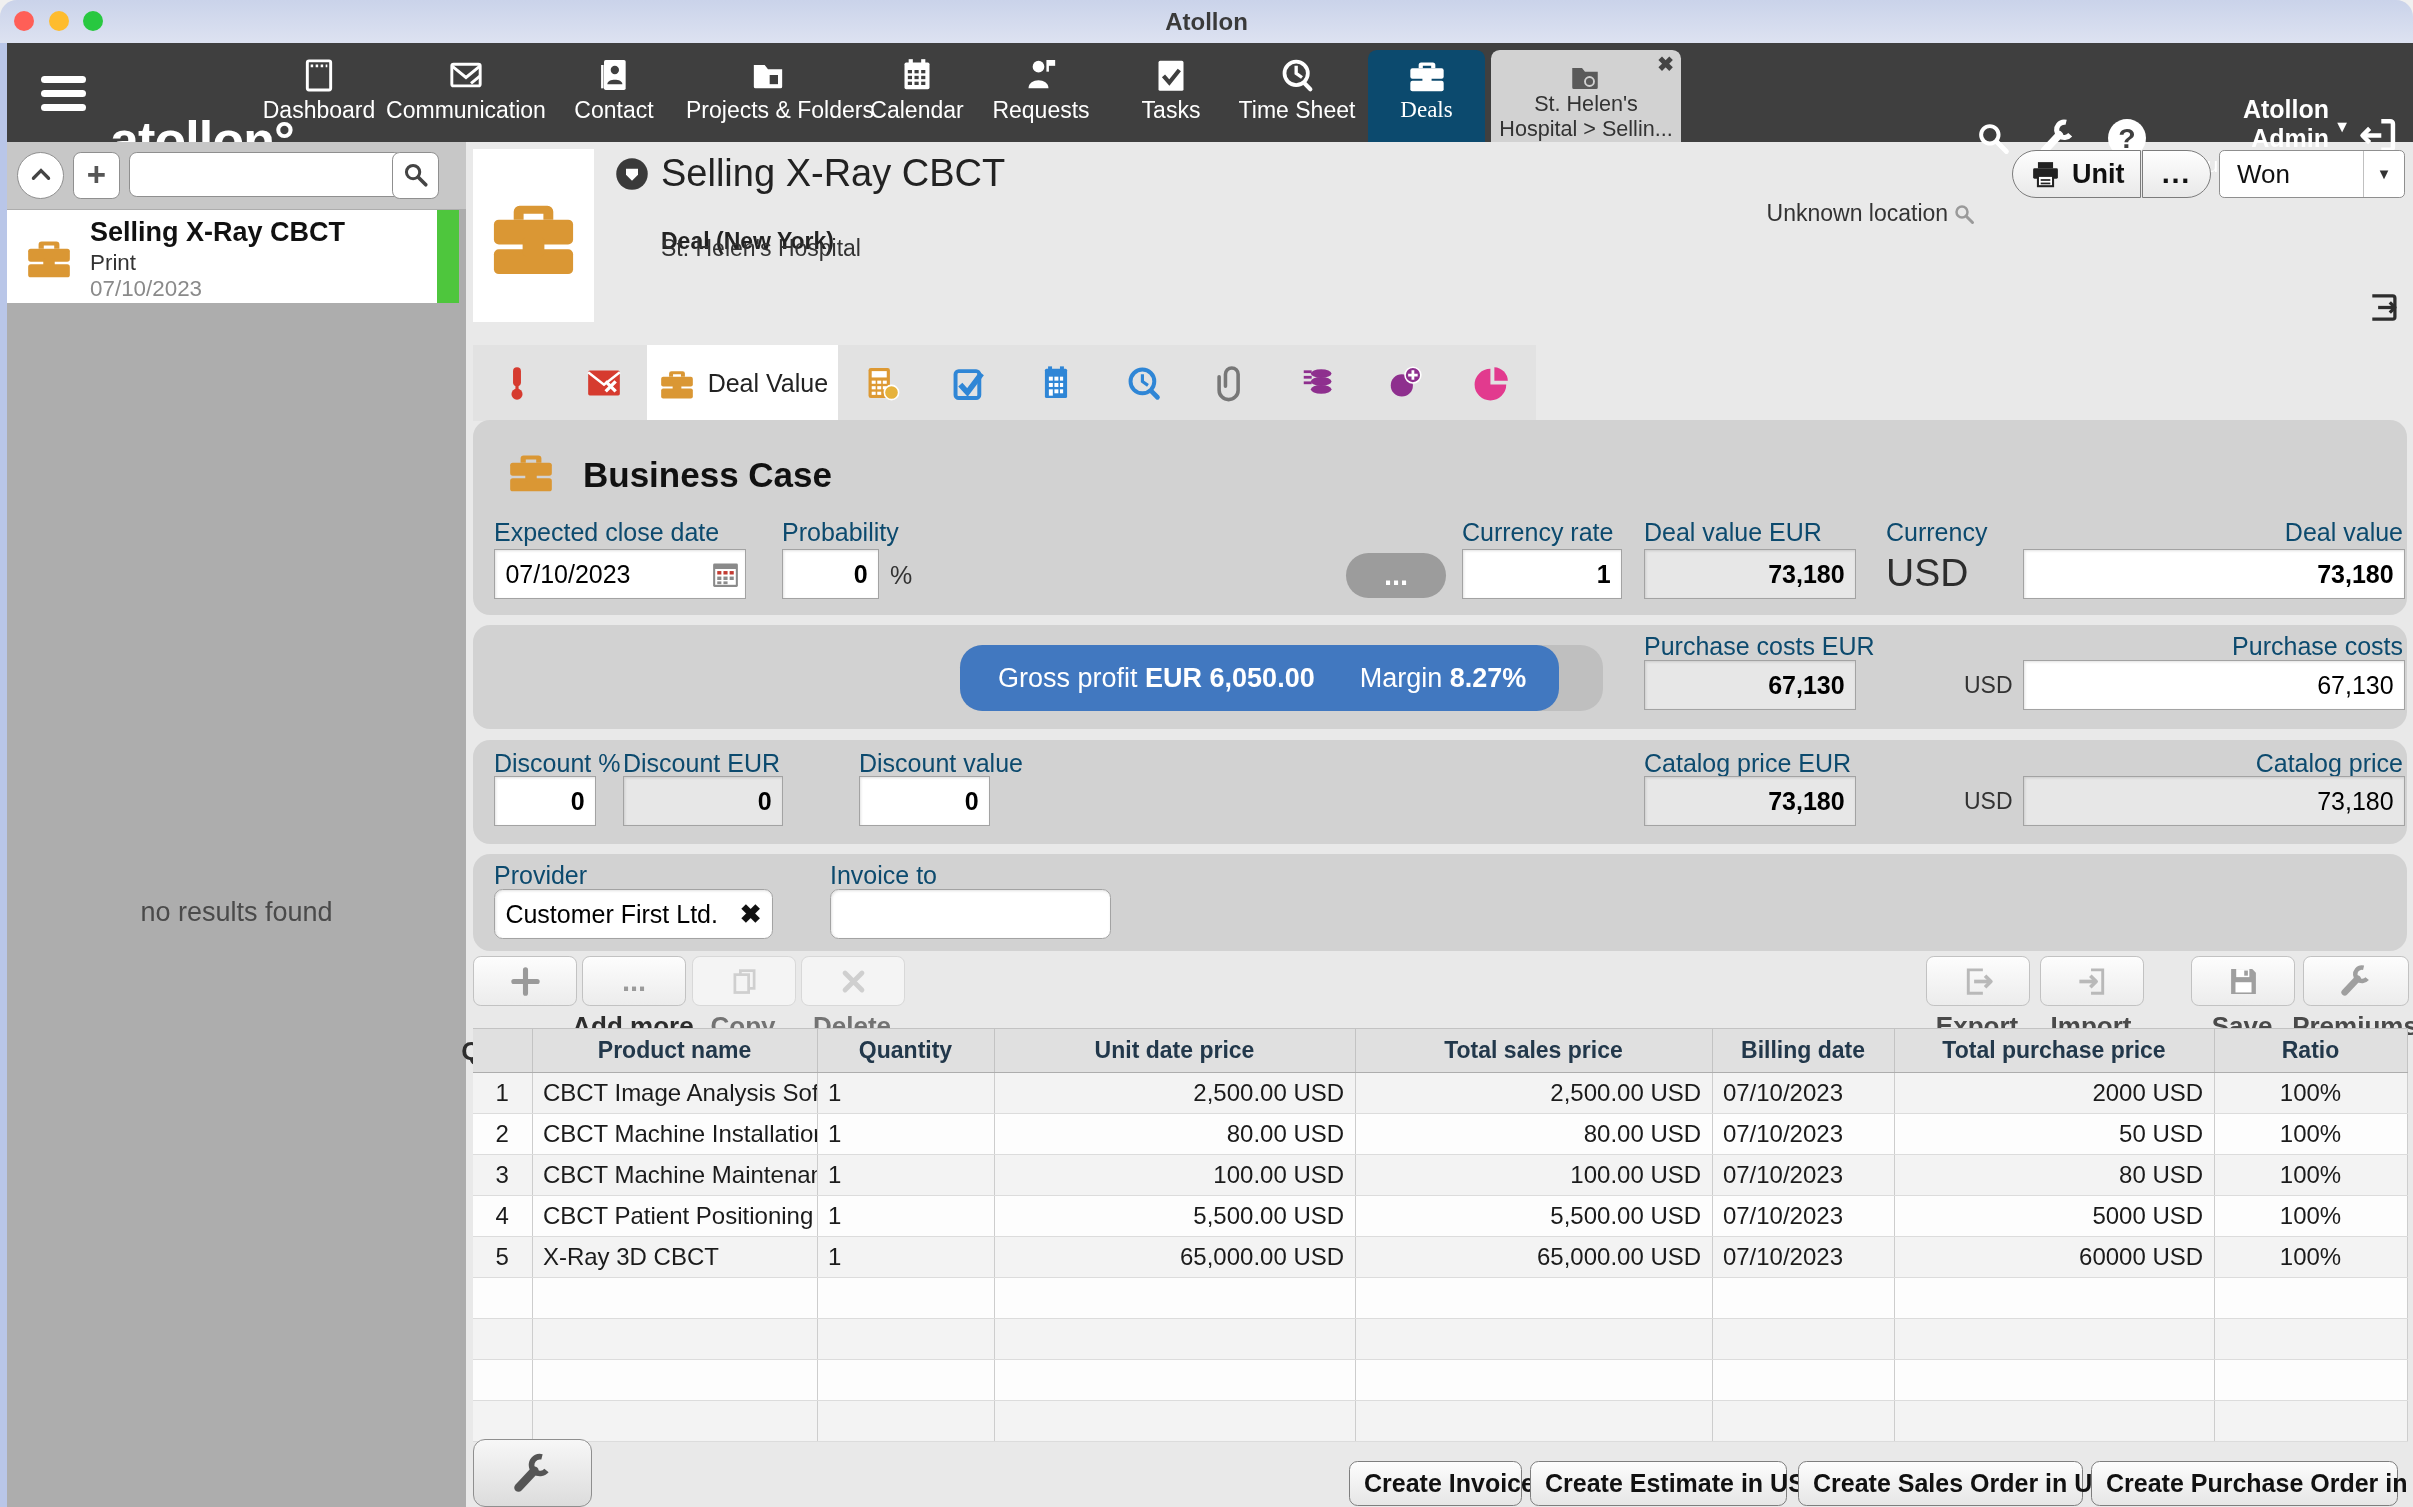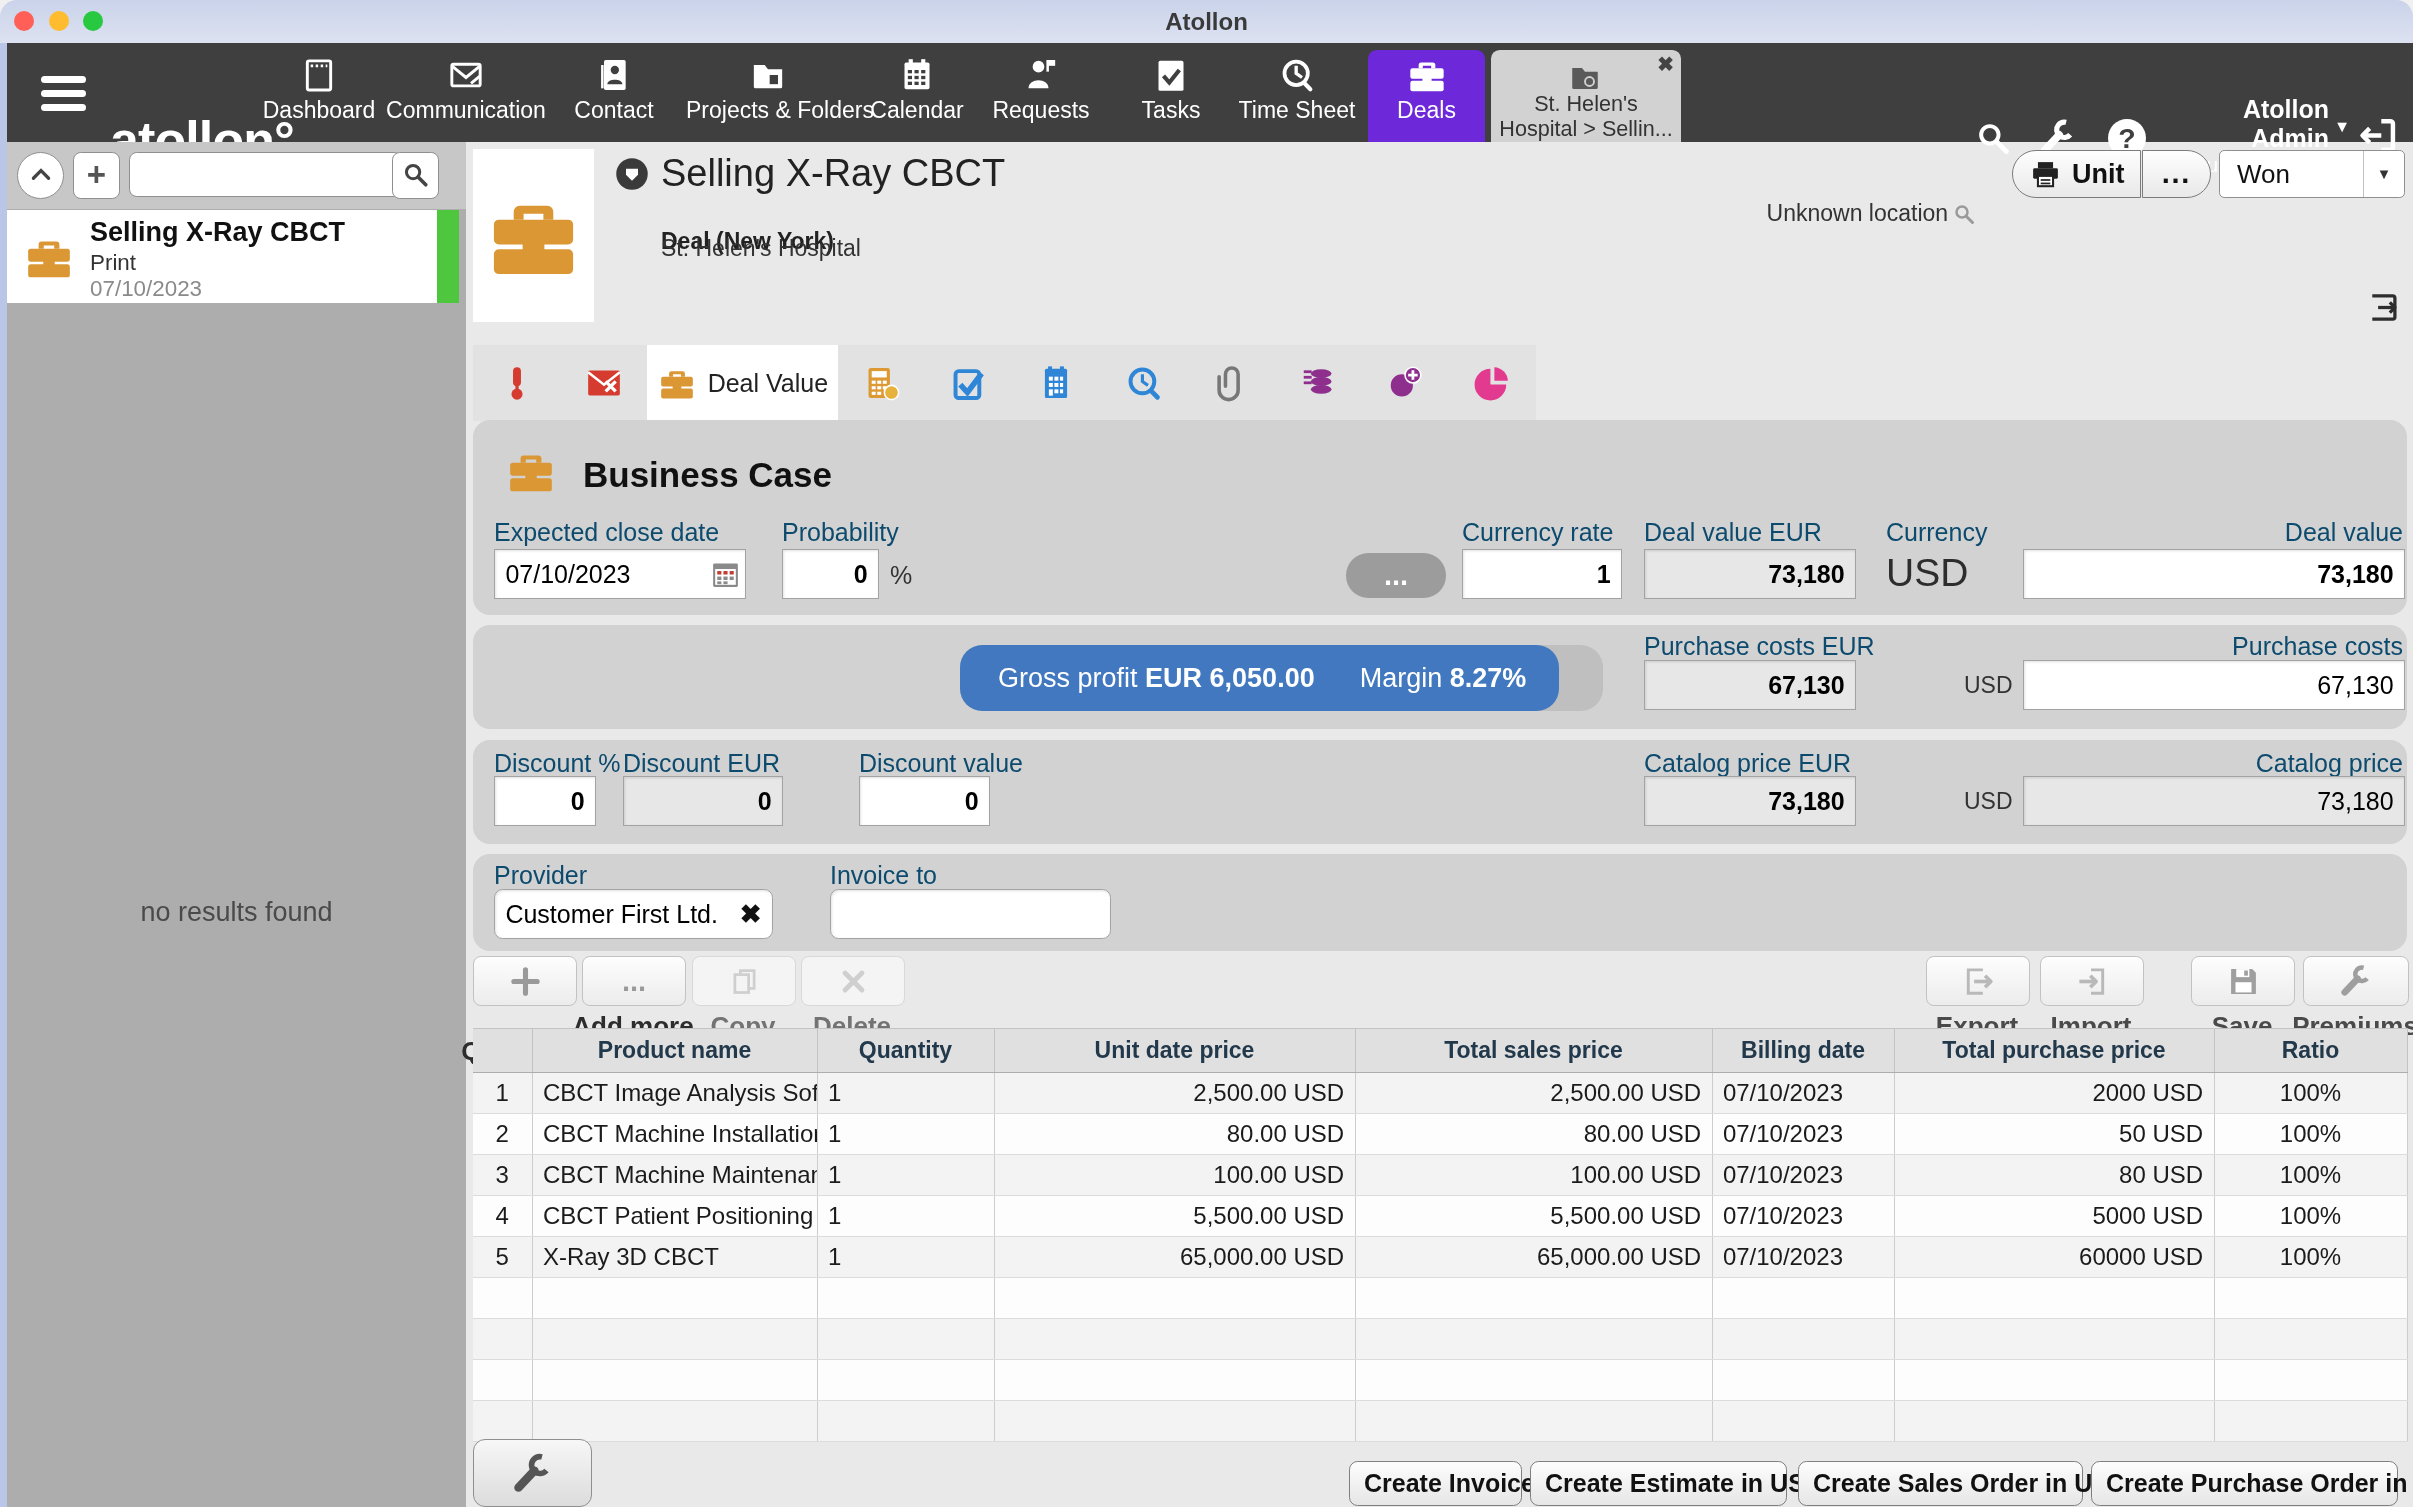--- a/index.html
+++ b/index.html
@@ -11,21 +11,21 @@
   .titlebar{left:0;top:0;width:2413px;height:43px;
     background:linear-gradient(#cad3ea,#dde2f1);border-bottom:0.9px solid #a9b2cd;}
   .tl{width:20px;height:20px;border-radius:50%;top:11.2px;}
   .win-title{left:0;right:0;top:7.8px;text-align:center;font-size:24px;font-weight:bold;color:#3a3a3a;}
   
   .navbar{left:0;top:43px;width:2413px;height:99px;background:#3f3f3f;}
   .blue-edge{left:0;top:43px;width:7px;height:1465px;background:#b9c6e8;}
   .nav-item{top:7px;height:92px;width:164px;text-align:center;color:#fff;cursor:pointer;}
   .nav-item .nico{display:block;margin:5.2px auto 1.7px;width:40px;height:40px;}
   .nav-label{font-size:23px;white-space:nowrap;}
-  .deals-block{background:#6d28d9;border-radius:8.6px 8.6px 0 0;}
+  .deals-block{background:#0c4a6e;border-radius:8.6px 8.6px 0 0;font-family:Liberation Serif, serif;}
   .doc-tab{left:1491px;top:7px;width:190px;height:92px;background:#d2d2d2;
     border-radius:8.6px 8.6px 0 0;color:#333;font-size:21.6px;text-align:center;}
   .hamburger span{display:block;width:45px;height:7px;background:#fff;border-radius:3.5px;margin:7px 0;}
   .logo{left:110px;top:71px;font-size:52px;font-weight:bold;color:#fff;letter-spacing:-0.9px;line-height:1;}
   .help-circle{width:38px;height:38px;border-radius:50%;background:#fff;color:#3f3f3f;
     font-size:28.5px;font-weight:bold;text-align:center;line-height:38px;}
   .user-name{font-size:25px;color:#fff;font-weight:bold;text-align:right;}
   .user-co{font-size:21px;color:#fff;text-align:right;}
   
   .sidebar{left:7px;top:142px;width:459px;height:1365px;background:#adadad;}

